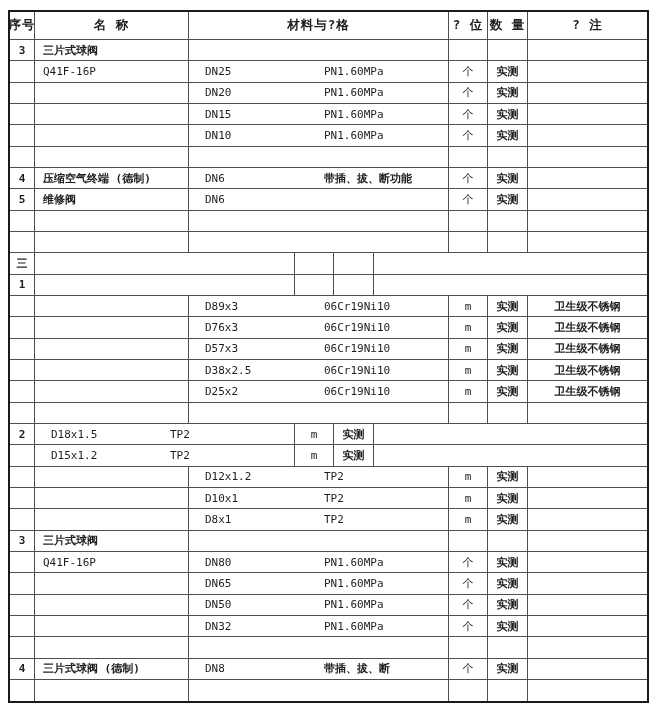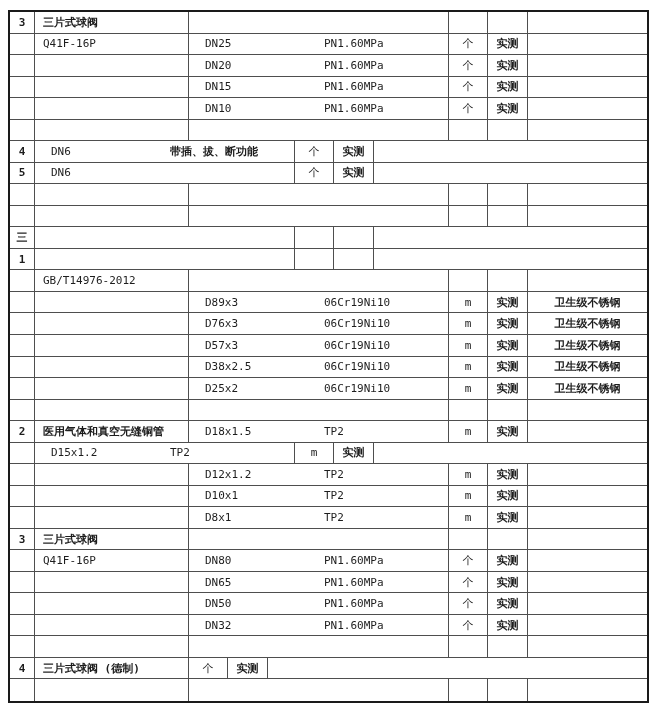--- a/index.html
+++ b/index.html
@@ -32,20 +32,28 @@
   .hrow .cell{font-size:12.5px;justify-content:center;padding-left:0;letter-spacing:1px;}
   .zh{font-weight:600;letter-spacing:0;}
   .qty-txt{font-weight:600;}
   .indent{padding-left:22px;}
   .latin{font-weight:500;}
 </style>
 </head>
 <body>
 
 <div class="tbl">
+  <div class="hrow">
+    <div class="cell c-no zh">序号</div>
+    <div class="cell c-name zh">名 称</div>
+    <div class="cell c-spec zh">材料与?格</div>
+    <div class="cell c-unit zh">? 位</div>
+    <div class="cell c-qty zh">数 量</div>
+    <div class="cell c-note zh">? 注</div>
+  </div>
   <div style="display:flex;flex-direction:column;flex:1 1 auto;min-height:0;" id="tbody">
       <div class="row">
         <div class="cell c-no zh">3</div>
         <div class="cell c-name zh">三片式球阀</div>
         <div class="cell c-spec">
           <span class="spec-size latin"></span>
           <span class="spec-mat latin"></span>
         </div>
         <div class="cell c-unit"></div>
         <div class="cell c-qty qty-txt"></div>
@@ -101,30 +109,32 @@
         <div class="cell c-spec">
           <span class="spec-size latin"></span>
           <span class="spec-mat latin"></span>
         </div>
         <div class="cell c-unit"></div>
         <div class="cell c-qty qty-txt"></div>
         <div class="cell c-note zh"></div>
       </div>
       <div class="row">
         <div class="cell c-no zh">4</div>
+        <div class="cell c-name zh">压缩空气终端 (德制)</div>
         <div class="cell c-spec">
           <span class="spec-size latin">DN6</span>
           <span class="spec-mat zh">带插、拔、断功能</span>
         </div>
         <div class="cell c-unit">个</div>
         <div class="cell c-qty qty-txt">实测</div>
         <div class="cell c-note zh"></div>
       </div>
       <div class="row">
         <div class="cell c-no zh">5</div>
+        <div class="cell c-name zh">维修阀</div>
         <div class="cell c-spec">
           <span class="spec-size latin">DN6</span>
           <span class="spec-mat latin"></span>
         </div>
         <div class="cell c-unit">个</div>
         <div class="cell c-qty qty-txt">实测</div>
         <div class="cell c-note zh"></div>
       </div>
       <div class="row">
         <div class="cell c-no zh"></div>
@@ -163,31 +173,20 @@
         <div class="cell c-spec">
           <span class="spec-size latin"></span>
           <span class="spec-mat latin"></span>
         </div>
         <div class="cell c-unit"></div>
         <div class="cell c-qty qty-txt"></div>
         <div class="cell c-note zh"></div>
       </div>
       <div class="row">
         <div class="cell c-no zh"></div>
-        <div class="cell c-name latin">GB/T14976-2012</div>
-        <div class="cell c-spec">
-          <span class="spec-size latin"></span>
-          <span class="spec-mat latin"></span>
-        </div>
-        <div class="cell c-unit"></div>
-        <div class="cell c-qty qty-txt"></div>
-        <div class="cell c-note zh"></div>
-      </div>
-      <div class="row">
-        <div class="cell c-no zh"></div>
         <div class="cell c-name latin"></div>
         <div class="cell c-spec">
           <span class="spec-size latin">D89x3</span>
           <span class="spec-mat latin">06Cr19Ni10</span>
         </div>
         <div class="cell c-unit">m</div>
         <div class="cell c-qty qty-txt">实测</div>
         <div class="cell c-note zh">卫生级不锈钢</div>
       </div>
       <div class="row">
@@ -240,21 +239,20 @@
         <div class="cell c-spec">
           <span class="spec-size latin"></span>
           <span class="spec-mat latin"></span>
         </div>
         <div class="cell c-unit"></div>
         <div class="cell c-qty qty-txt"></div>
         <div class="cell c-note zh"></div>
       </div>
       <div class="row">
         <div class="cell c-no zh">2</div>
-        <div class="cell c-name zh">医用气体和真空无缝铜管</div>
         <div class="cell c-spec">
           <span class="spec-size latin">D18x1.5</span>
           <span class="spec-mat latin">TP2</span>
         </div>
         <div class="cell c-unit">m</div>
         <div class="cell c-qty qty-txt">实测</div>
         <div class="cell c-note zh"></div>
       </div>
       <div class="row">
         <div class="cell c-no zh"></div>
@@ -361,20 +359,24 @@
           <span class="spec-size latin"></span>
           <span class="spec-mat latin"></span>
         </div>
         <div class="cell c-unit"></div>
         <div class="cell c-qty qty-txt"></div>
         <div class="cell c-note zh"></div>
       </div>
       <div class="row">
         <div class="cell c-no zh">4</div>
         <div class="cell c-name zh">三片式球阀 (德制)</div>
+        <div class="cell c-spec">
+          <span class="spec-size latin">DN8</span>
+          <span class="spec-mat zh">带插、拔、断</span>
+        </div>
         <div class="cell c-unit">个</div>
         <div class="cell c-qty qty-txt">实测</div>
         <div class="cell c-note zh"></div>
       </div>
       <div class="row">
         <div class="cell c-no zh"></div>
         <div class="cell c-name latin"></div>
         <div class="cell c-spec">
           <span class="spec-size latin"></span>
           <span class="spec-mat latin"></span>

